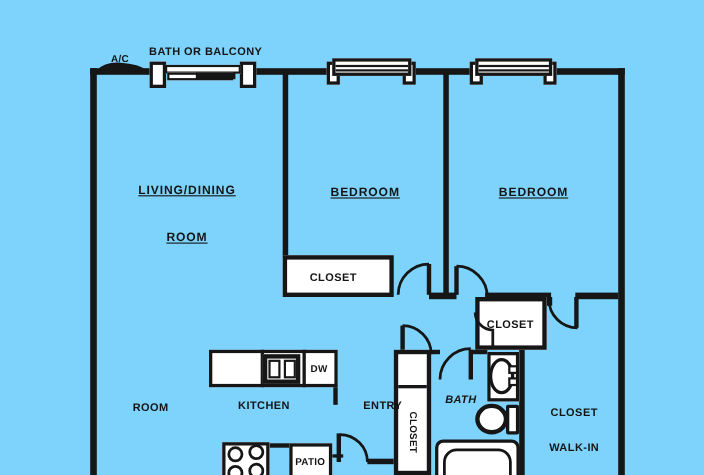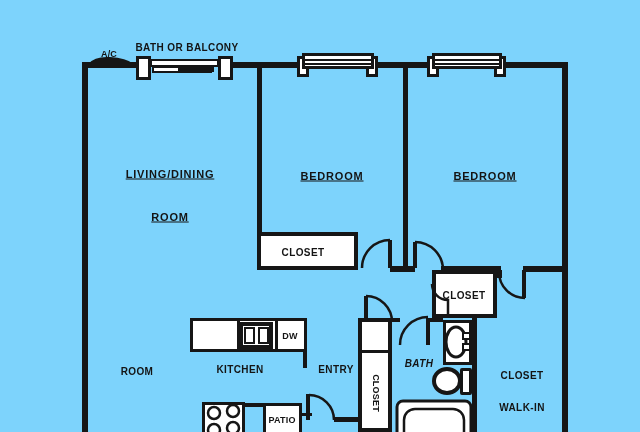--- a/index.html
+++ b/index.html
@@ -117,20 +117,20 @@
   <div class="lbl" style="left:187px;top:48px;">BATH OR BALCONY</div>
   <div class="lbl big" style="left:170px;top:174px;">LIVING/DINING</div>
   <div class="lbl big" style="left:170px;top:187px;margin-top:30px;">ROOM</div>
   <div class="lbl big" style="left:332px;top:176px;">BEDROOM</div>
   <div class="lbl big" style="left:485px;top:176px;">BEDROOM</div>
   <div class="lbl" style="left:303px;top:253px;">CLOSET</div>
   <div class="lbl" style="left:464px;top:296px;">CLOSET</div>
   <div class="lbl" style="left:522px;top:363px;margin-top:45px;">WALK-IN</div>
   <div class="lbl" style="left:522px;top:376px;">CLOSET</div>
   <div class="lbl" style="left:419px;top:364px;font-style:italic;">BATH</div>
-  <div class="lbl" style="left:336px;top:370px;">ENTRY</div>
+  <div class="lbl" style="left:348px;top:370px;">ENTRY</div>
   <div class="lbl sm rot" style="left:375px;top:393px;">CLOSET</div>
   <div class="lbl" style="left:137px;top:372px;">ROOM</div>
   <div class="lbl" style="left:240px;top:370px;">KITCHEN</div>
   <div class="lbl sm" style="left:290px;top:336px;">DW</div>
   <div class="lbl sm" style="left:282px;top:420px;">PATIO</div>
 
 </div>
 
 </body></html>

